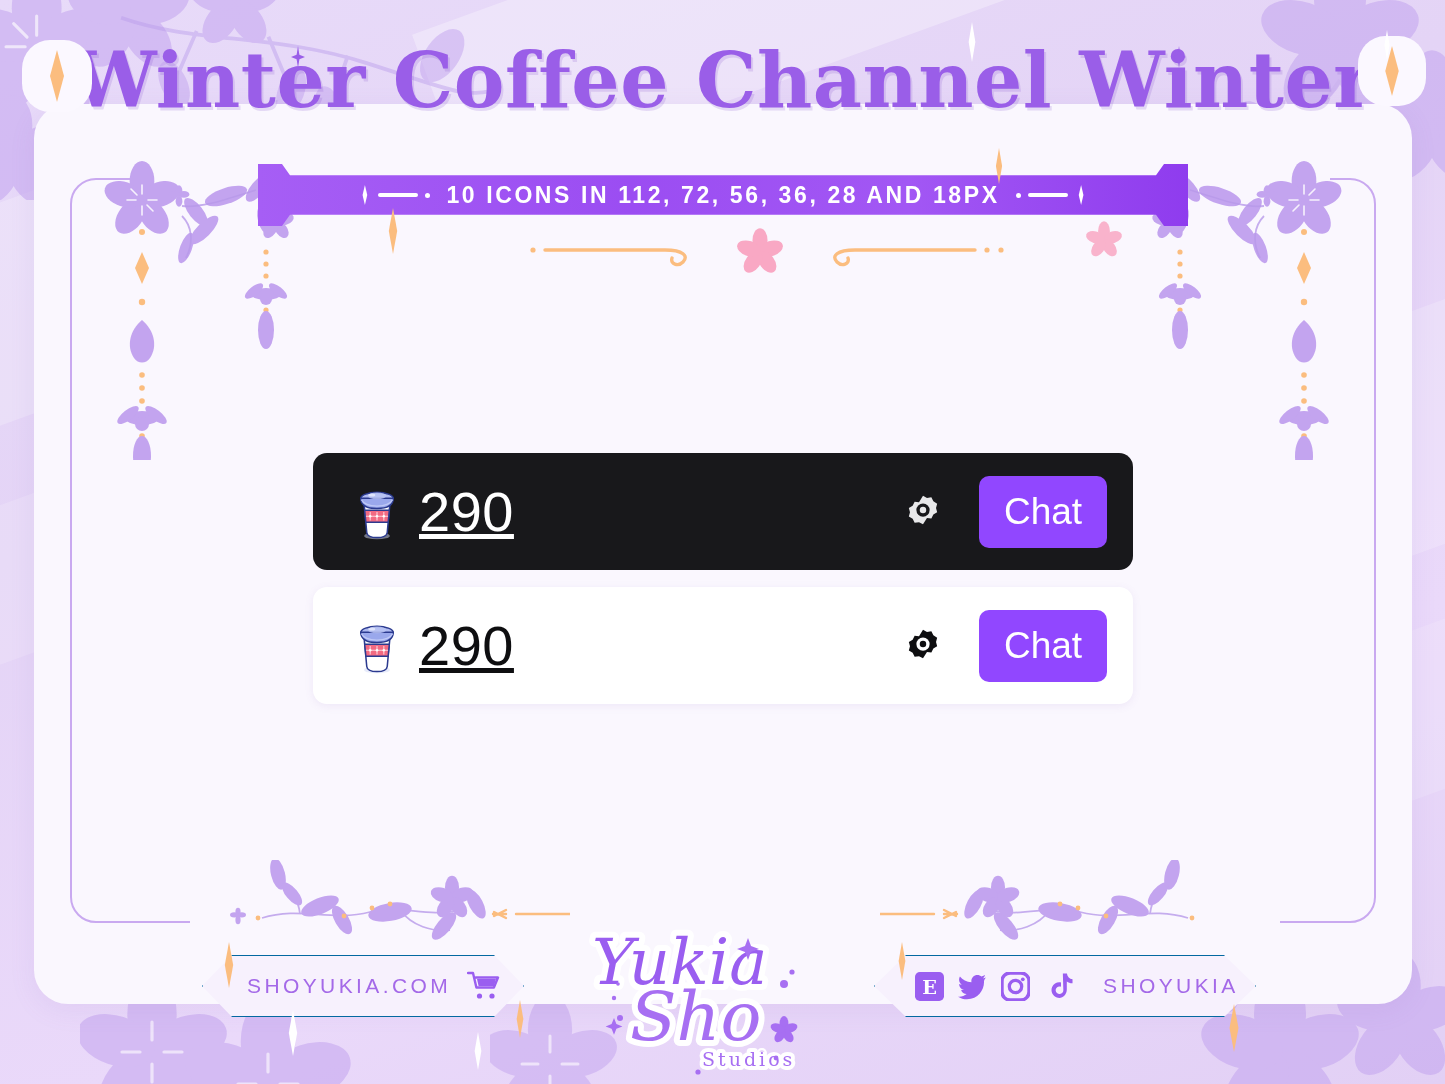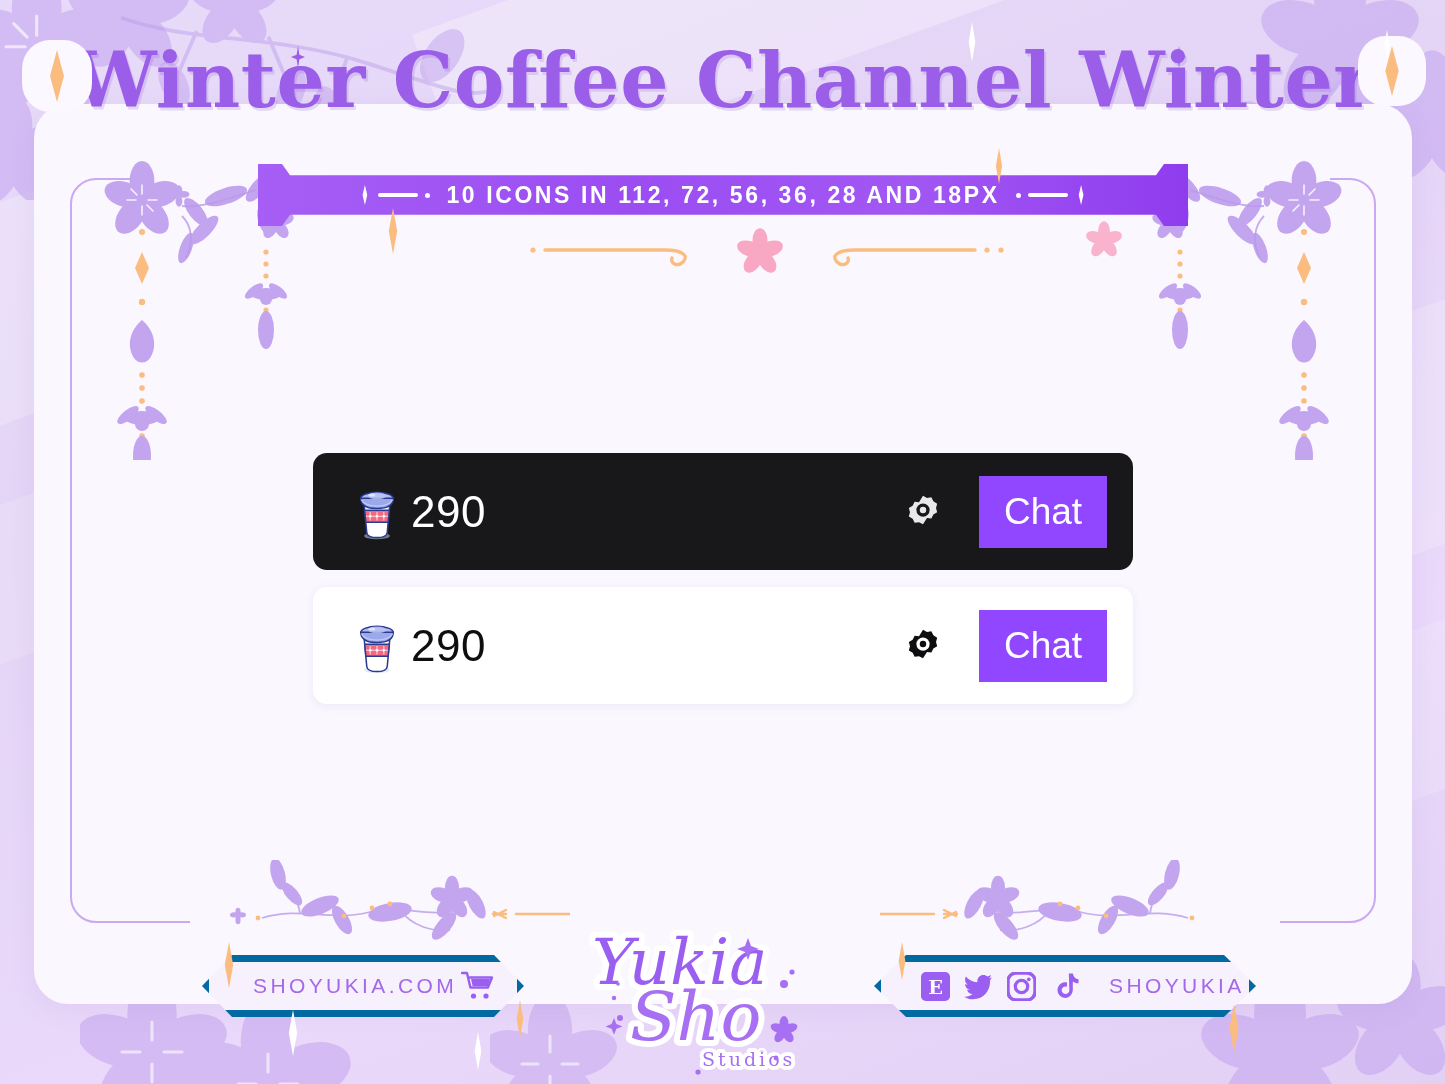--- a/index.html
+++ b/index.html
@@ -134,48 +134,49 @@
   }
   .panel-light {
     left: 313px; top: 587px;
     width: 820px; height: 117px;
     background: #ffffff;
     border-radius: 14px;
     box-shadow: 0 2px 8px rgba(140,100,190,.10);
   }
   .cup-icon { width: 56px; height: 58px; flex: 0 0 auto; }
   .points-count {
-    margin-left: 6px;
-    font-size: 44px;
+    margin-left: 14px;
+    font-size: 56px;
     font-weight: 400;
     letter-spacing: .5px;
+    text-decoration: underline;
   }
   .panel-dark .points-count { color: #ffffff; }
   .panel-light .points-count { color: #0e0e10; }
   .spacer { flex: 1 1 auto; }
   .gear { width: 38px; height: 38px; flex: 0 0 auto; }
   .chat-btn {
     margin-left: 37px;
     width: 128px; height: 72px;
     background: #9147ff;
-    border-radius: 0;
+    border-radius: 10px;
     display: flex; align-items: center; justify-content: center;
     color: #ffffff;
     font-size: 37px;
     border: none;
     font-family: "Liberation Sans", sans-serif;
     cursor: pointer;
   }
 
   
   .badge {
     position: absolute;
     height: 62px;
     background: #f7f1fd;
-    border: 7px solid #0369a1;
+    border: 1px solid #0369a1;
     display: flex; align-items: center;
     z-index: 7;
   }
   .badge-left {
     left: 202px; top: 955px; width: 322px;
     padding: 0 22px 0 44px;
     clip-path: polygon(30px 0, 292px 0, 322px 50%, 292px 100%, 30px 100%, 0 50%);
   }
   .badge-right {
     left: 874px; top: 955px; width: 382px;

